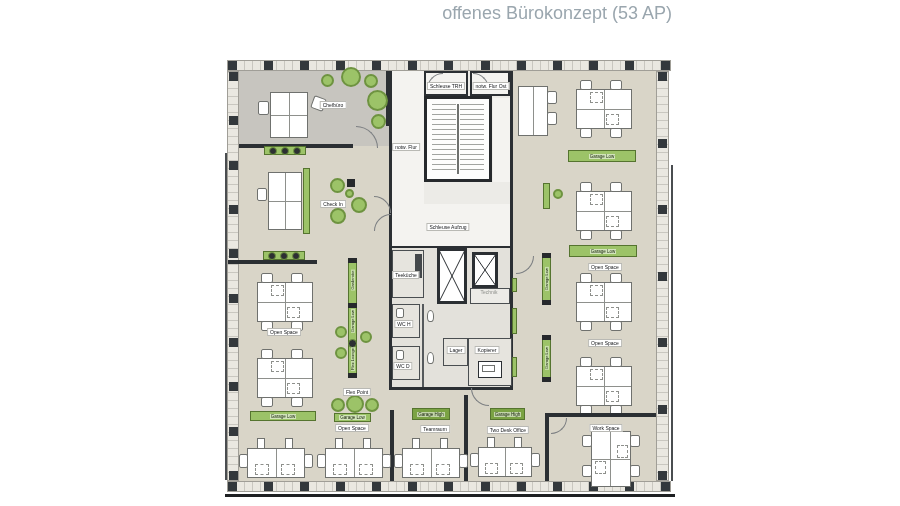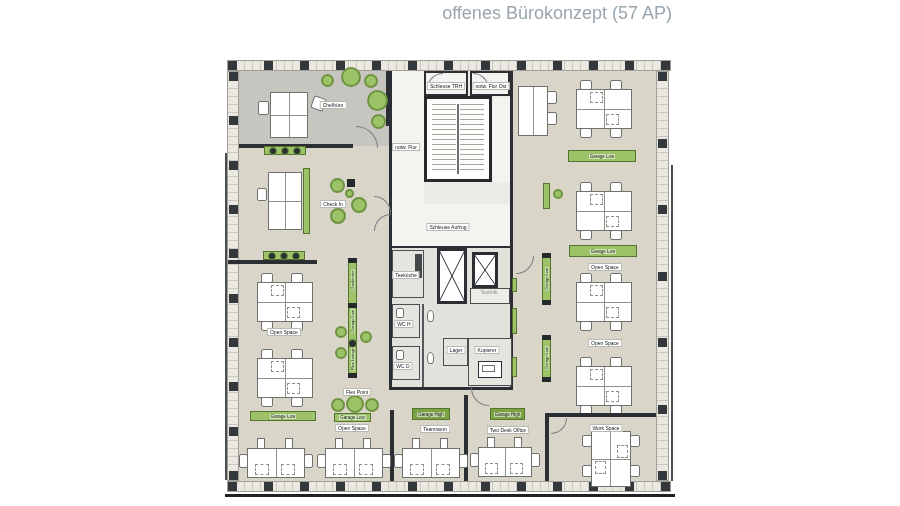--- a/index.html
+++ b/index.html
@@ -61,21 +61,21 @@
        border-top-left-radius:100%;box-sizing:border-box}
   .chip{position:absolute;transform:translate(-50%,-50%);background:#fff;border:.5px solid #b9b9b4;
         color:#17191c;font-size:5px;line-height:6px;padding:0 2px;white-space:nowrap;z-index:40}
   .copier{position:absolute;background:#fff;border:1.5px solid #2b2f33;box-sizing:border-box}
   .copier i{position:absolute;left:3px;top:3px;right:6px;bottom:5px;border:1px solid #6f716e}
 </style>
 </head>
 <body>
 
 <div class="hdr">
-  <h2>offenes Bürokonzept (57 AP)</h2>
+  <h2>offenes Bürokonzept (53 AP)</h2>
 </div>
 
 <div id="plan">
 
   <div class="abs floor" style="left:14px;top:13px;width:417px;height:411px"></div>
   <div class="abs chef" style="left:14px;top:13px;width:150px;height:75px"></div>
 
   <div class="abs band h cols" style="left:2px;top:2px;width:444px;height:11px">
     <i class="col"></i>
       <i class="col"></i>

